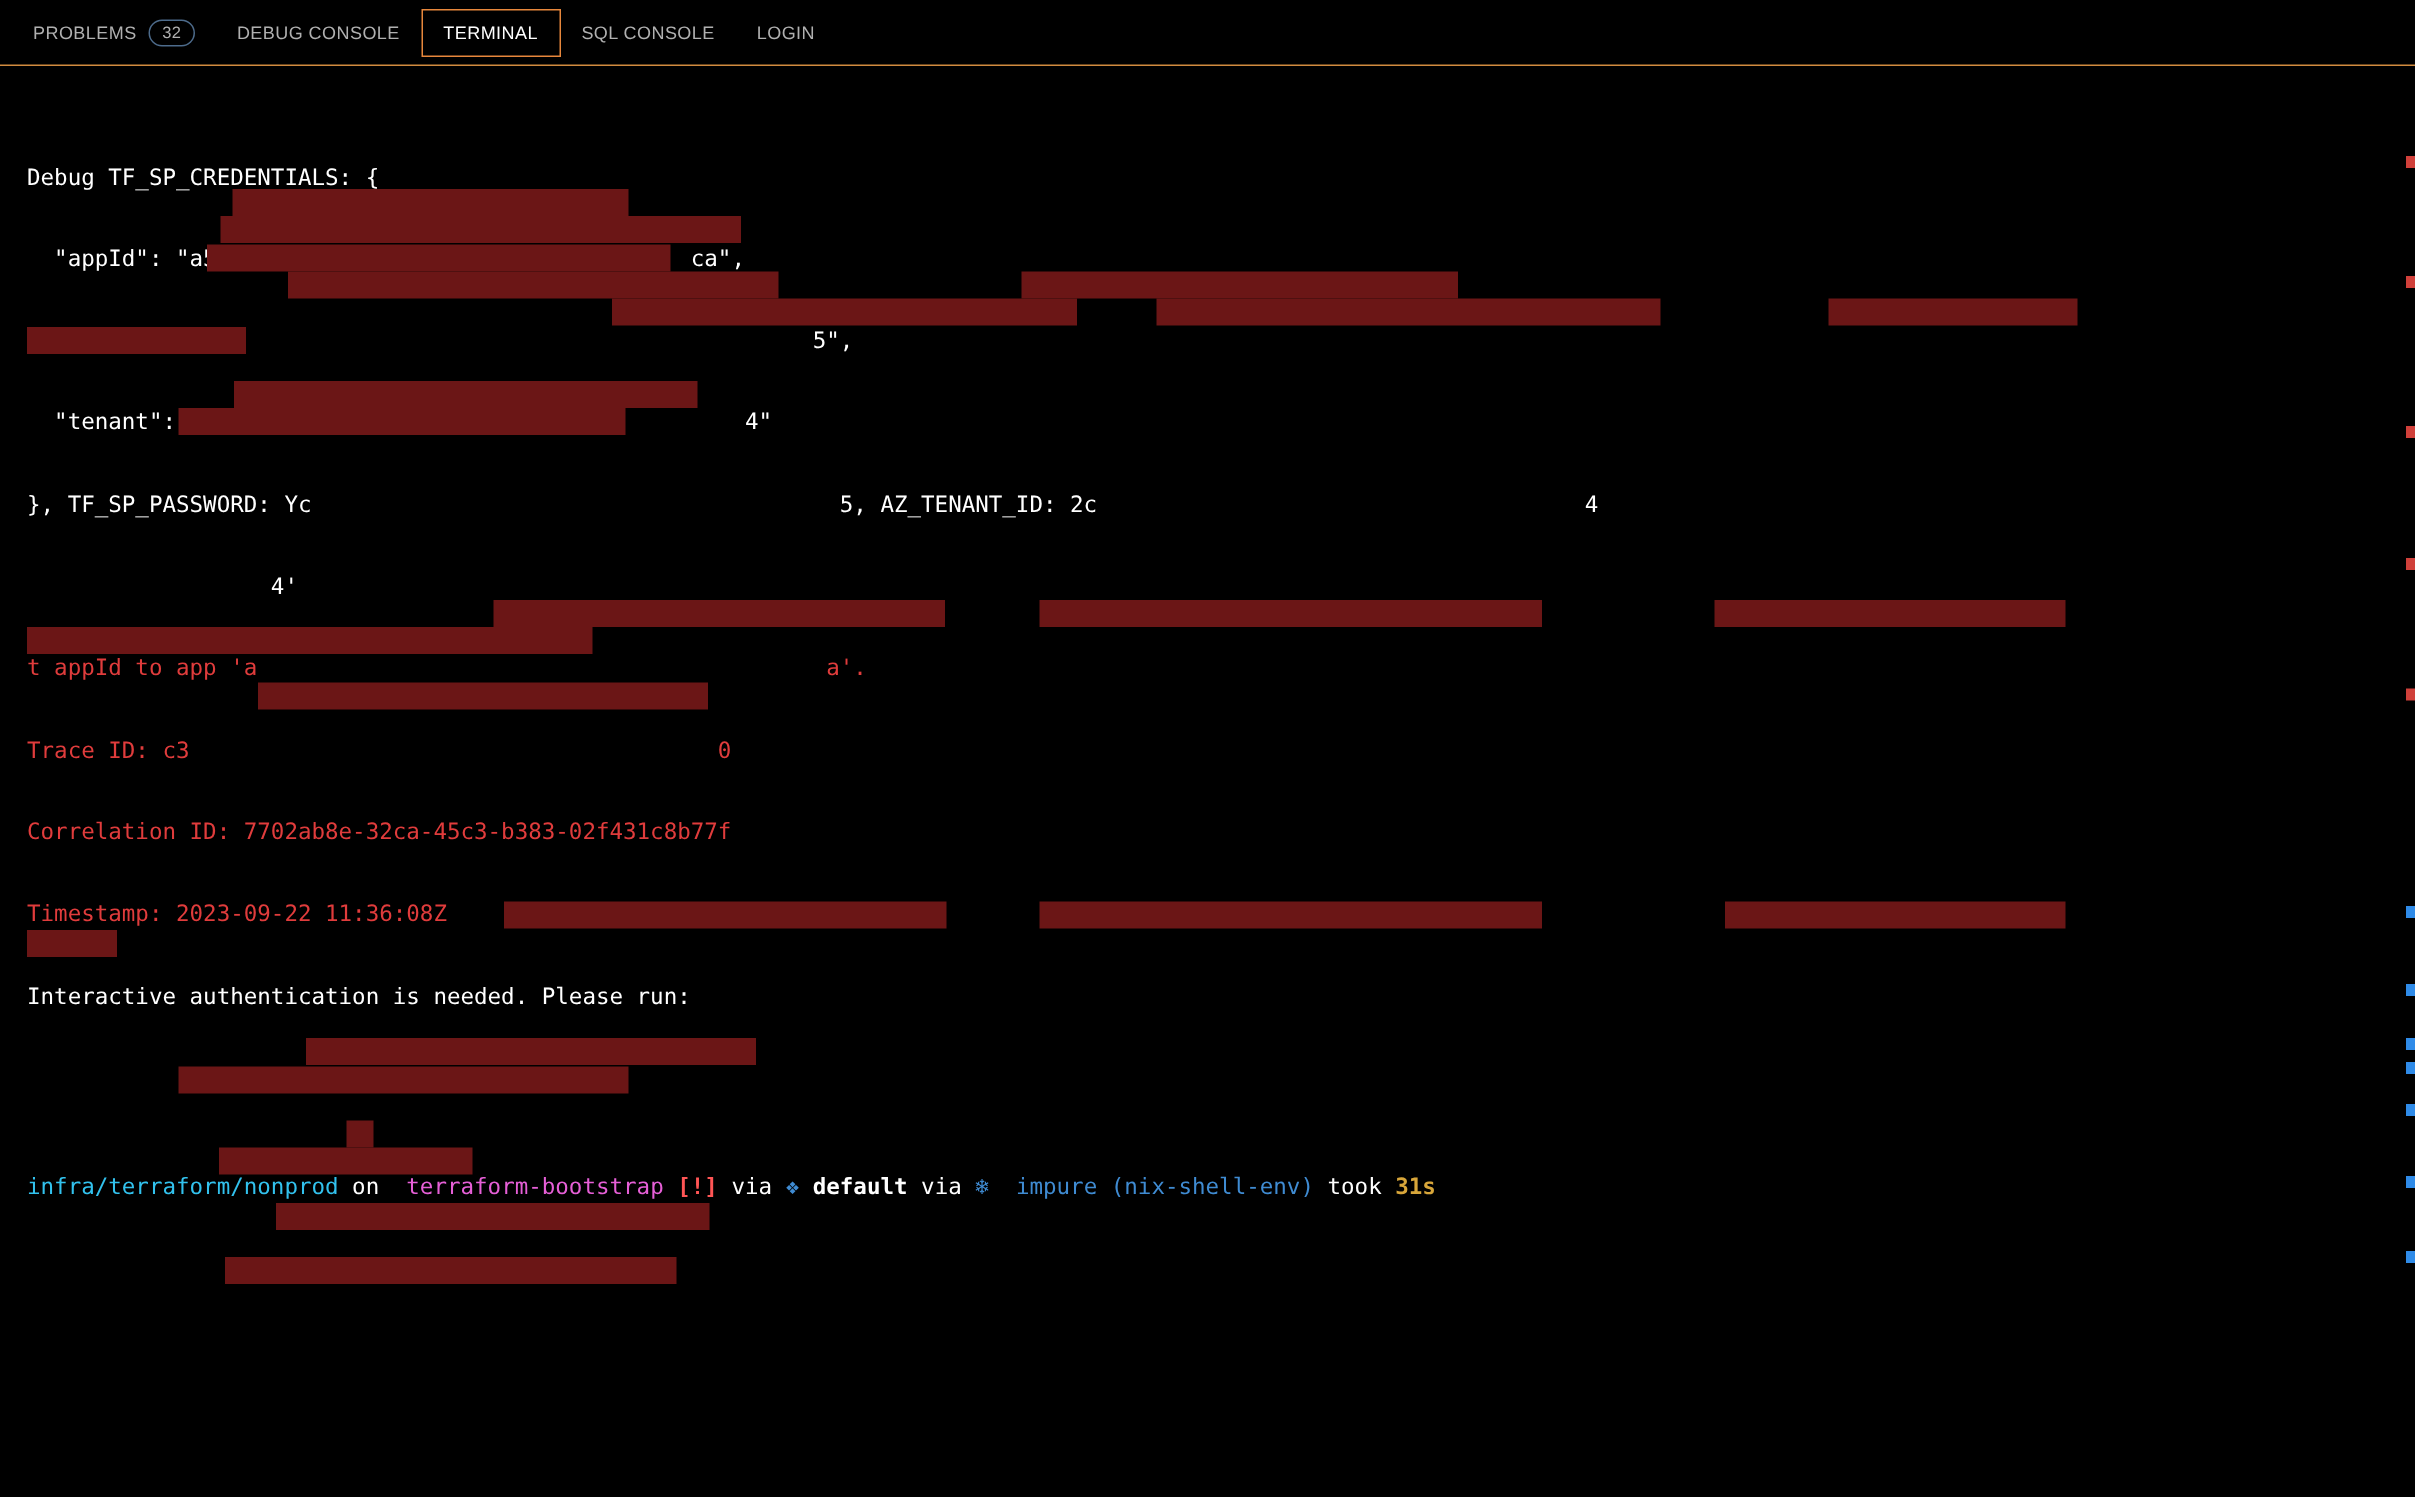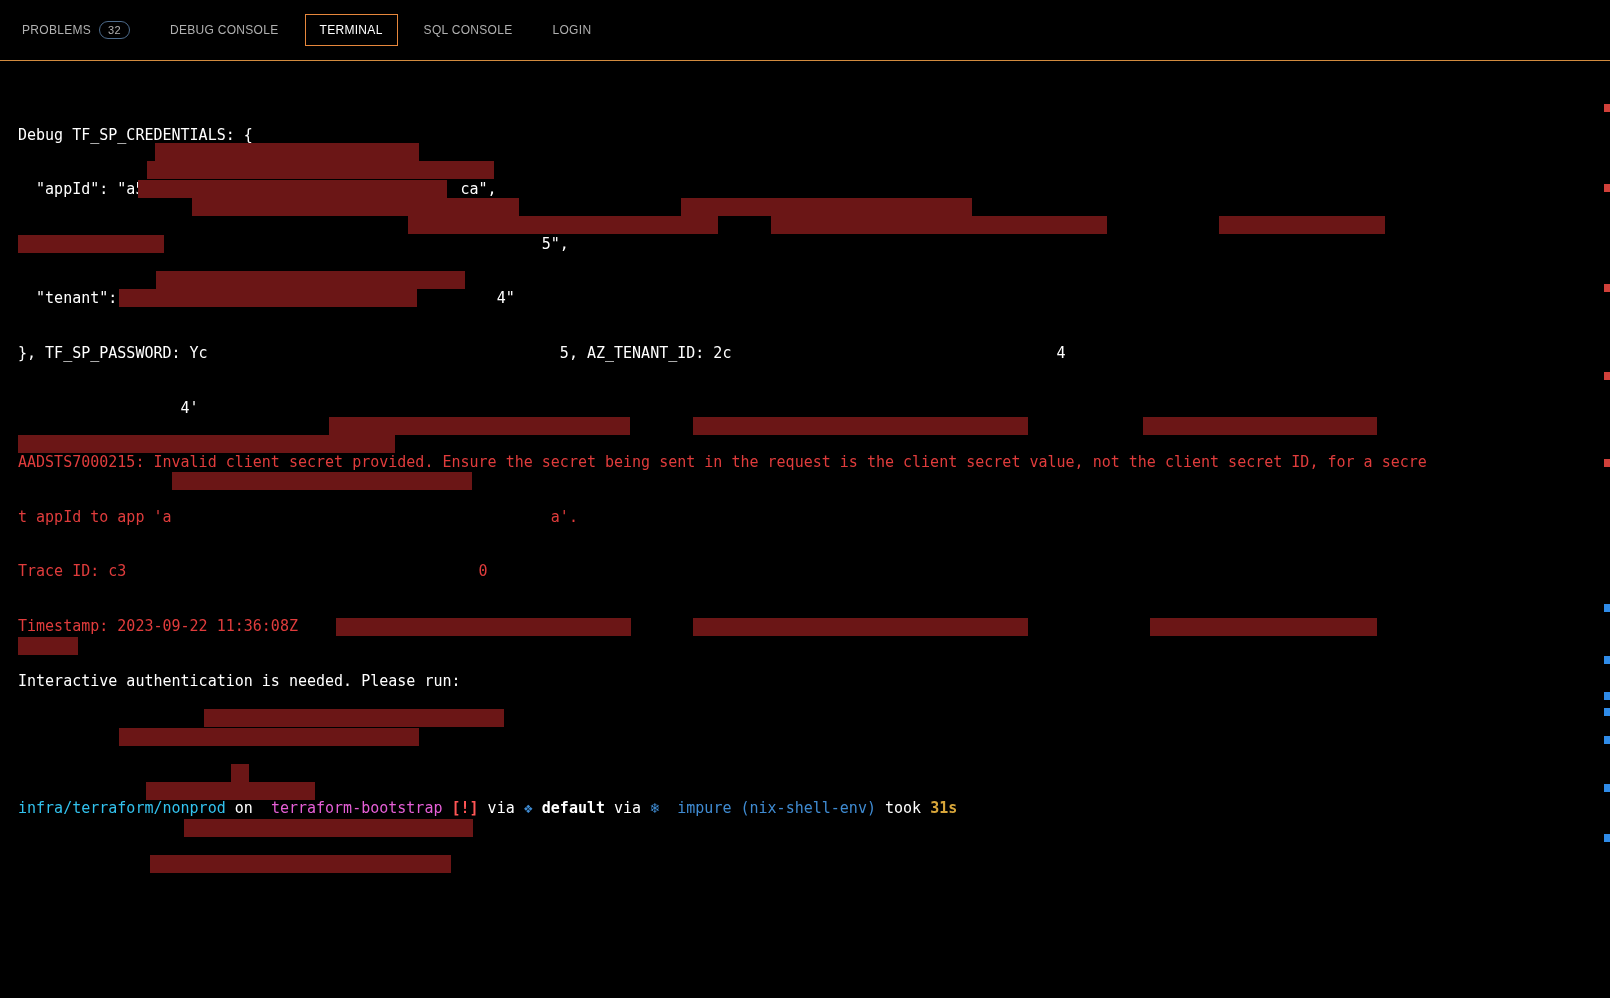--- a/index.html
+++ b/index.html
@@ -25,24 +25,24 @@
     width: 1610px; height: 998px;
     background: var(--bg);
     font-family: "Menlo", "Consolas", "DejaVu Sans Mono", monospace;
     font-size: 15px;
     color: var(--white);
     overflow: hidden;
   }
 
   
   .tabbar {
-    height: 61px;
+    height: 44px;
     display: flex;
     align-items: center;
-    gap: 12px;
+    gap: 0;
     padding: 0 8px;
     border-bottom: 1px solid var(--accent-underline);
     font-family: -apple-system, BlinkMacSystemFont, "Segoe UI", sans-serif;
     font-size: 12px;
     letter-spacing: 0.3px;
     position: relative;
   }
   .tab {
     padding: 8px 14px;
     color: var(--tab-inactive-fg);
@@ -133,23 +133,23 @@
 </div>
 
 <div class="terminal">
 
   <span class="line">Debug TF_SP_CREDENTIALS: {</span>
   <span class="line">  "appId": "a53                                  ca",</span>
   <span class="line">  "password": "Y                                          5",</span>
   <span class="line">  "tenant": "2                                       4"</span>
   <span class="line">}, TF_SP_PASSWORD: Yc                                       5, AZ_TENANT_ID: 2c                                    4</span>
   <span class="line">                  4'</span>
-  <span class="line err">AADSTS7000215: Invalid client secret provided. Ensure the secret being sent in the request is the client secret value, not the client secret ID, for a secre</span>
   <span class="line err">t appId to app 'a                                          a'.</span>
   <span class="line err">Trace ID: c3                                       0</span>
+  <span class="line err">Correlation ID: 7702ab8e-32ca-45c3-b383-02f431c8b77f</span>
   <span class="line err">Timestamp: 2023-09-22 11:36:08Z</span>
   <span class="line">Interactive authentication is needed. Please run:</span>
   <span class="line"></span>
 
   
   <span class="line gutter-wrap"><span class="pr-cyan">infra/terraform/nonprod</span><span class="pr-white"> on </span><span class="pr-magenta"> </span><span class="pr-magenta">terraform-bootstrap </span><span class="pr-red">[!]</span><span class="pr-white"> via </span><span class="pr-blue">❖ </span><span class="pr-white pr-bold">default</span><span class="pr-white"> via </span><span class="pr-blue">❄ </span><span class="pr-blue"> impure (nix-shell-env)</span><span class="pr-white"> took </span><span class="pr-yellow pr-bold">31s</span></span>
   
   
   
   

